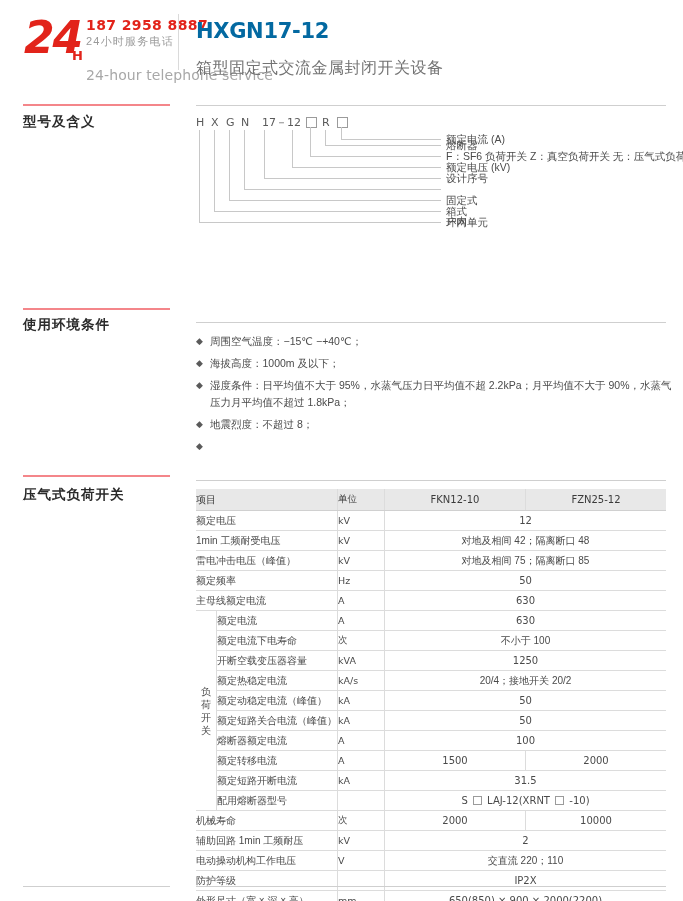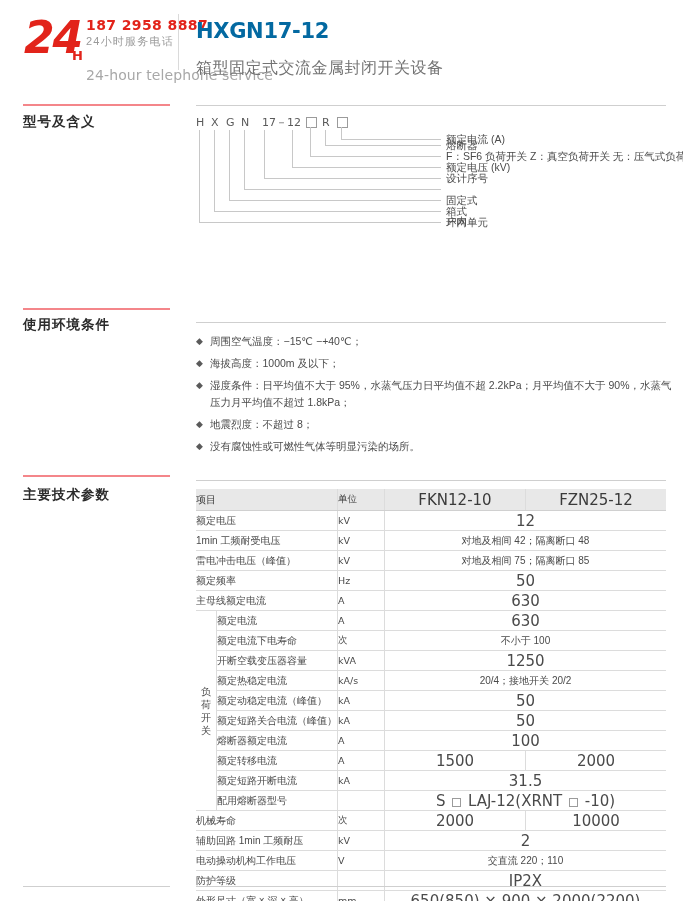--- a/index.html
+++ b/index.html
@@ -126,21 +126,21 @@
     background:#e8e8e8;border-bottom:1px solid #d0d0d0;height:21px;
     color:#3a3a3a;
   }
   .c-item{padding-left:10px;text-align:left;}
   .c-item-ind{padding-left:26px;text-align:left;}
   .c-unit{
     width:46px;
     border-left:1px solid #dcdcdc;border-right:1px solid #dcdcdc;
     font-family:"DejaVu Sans",sans-serif;font-size:9.5px;
   }
-  .c-val{text-align:center;font-family:"DejaVu Sans",sans-serif;font-size:15px;}
+  .c-val{text-align:center;font-family:"DejaVu Sans",sans-serif;font-size:10px;}
   .c-val-cn{text-align:center;font-size:10px;}
   .c-a{width:140px;}
   .c-b{width:140px;border-left:1px solid #dcdcdc;}
   .vgroup{
     width:20px;text-align:center;vertical-align:middle;
     border-right:1px solid #dcdcdc;
     line-height:13px;font-size:10px;color:#4a4a4a;
   }
   .vgroup span{display:block;}
   .sq{
@@ -247,27 +247,26 @@
     <div class="env-item">
       <span class="bullet">◆</span>
       <span>湿度条件：日平均值不大于 95%，水蒸气压力日平均值不超 2.2kPa；月平均值不大于 90%，水蒸气压力月平均值不超过 1.8kPa；</span>
     </div>
     <div class="env-item">
       <span class="bullet">◆</span>
       <span>地震烈度：不超过 8；</span>
     </div>
     <div class="env-item">
       <span class="bullet">◆</span>
-      <span>没有腐蚀性或可燃性气体等明显污染的场所。</span>
     </div>
   </div>
 
   <div class="sec-rule-left" style="top:475px;"></div>
   <div class="sec-rule-right" style="top:480px;"></div>
-  <div class="sec-title" style="top:486px;">主要技术参数</div>
+  <div class="sec-title" style="top:486px;">压气式负荷开关</div>
 
   <div class="tbl-wrap">
     <table class="spec">
       <tbody>
         <tr class="hdr">
           <td class="c-item" colspan="2">项目</td>
           <td class="c-unit">单位</td>
           <td class="c-val c-a">FKN12-10</td>
           <td class="c-val c-b">FZN25-12</td>
         </tr>

